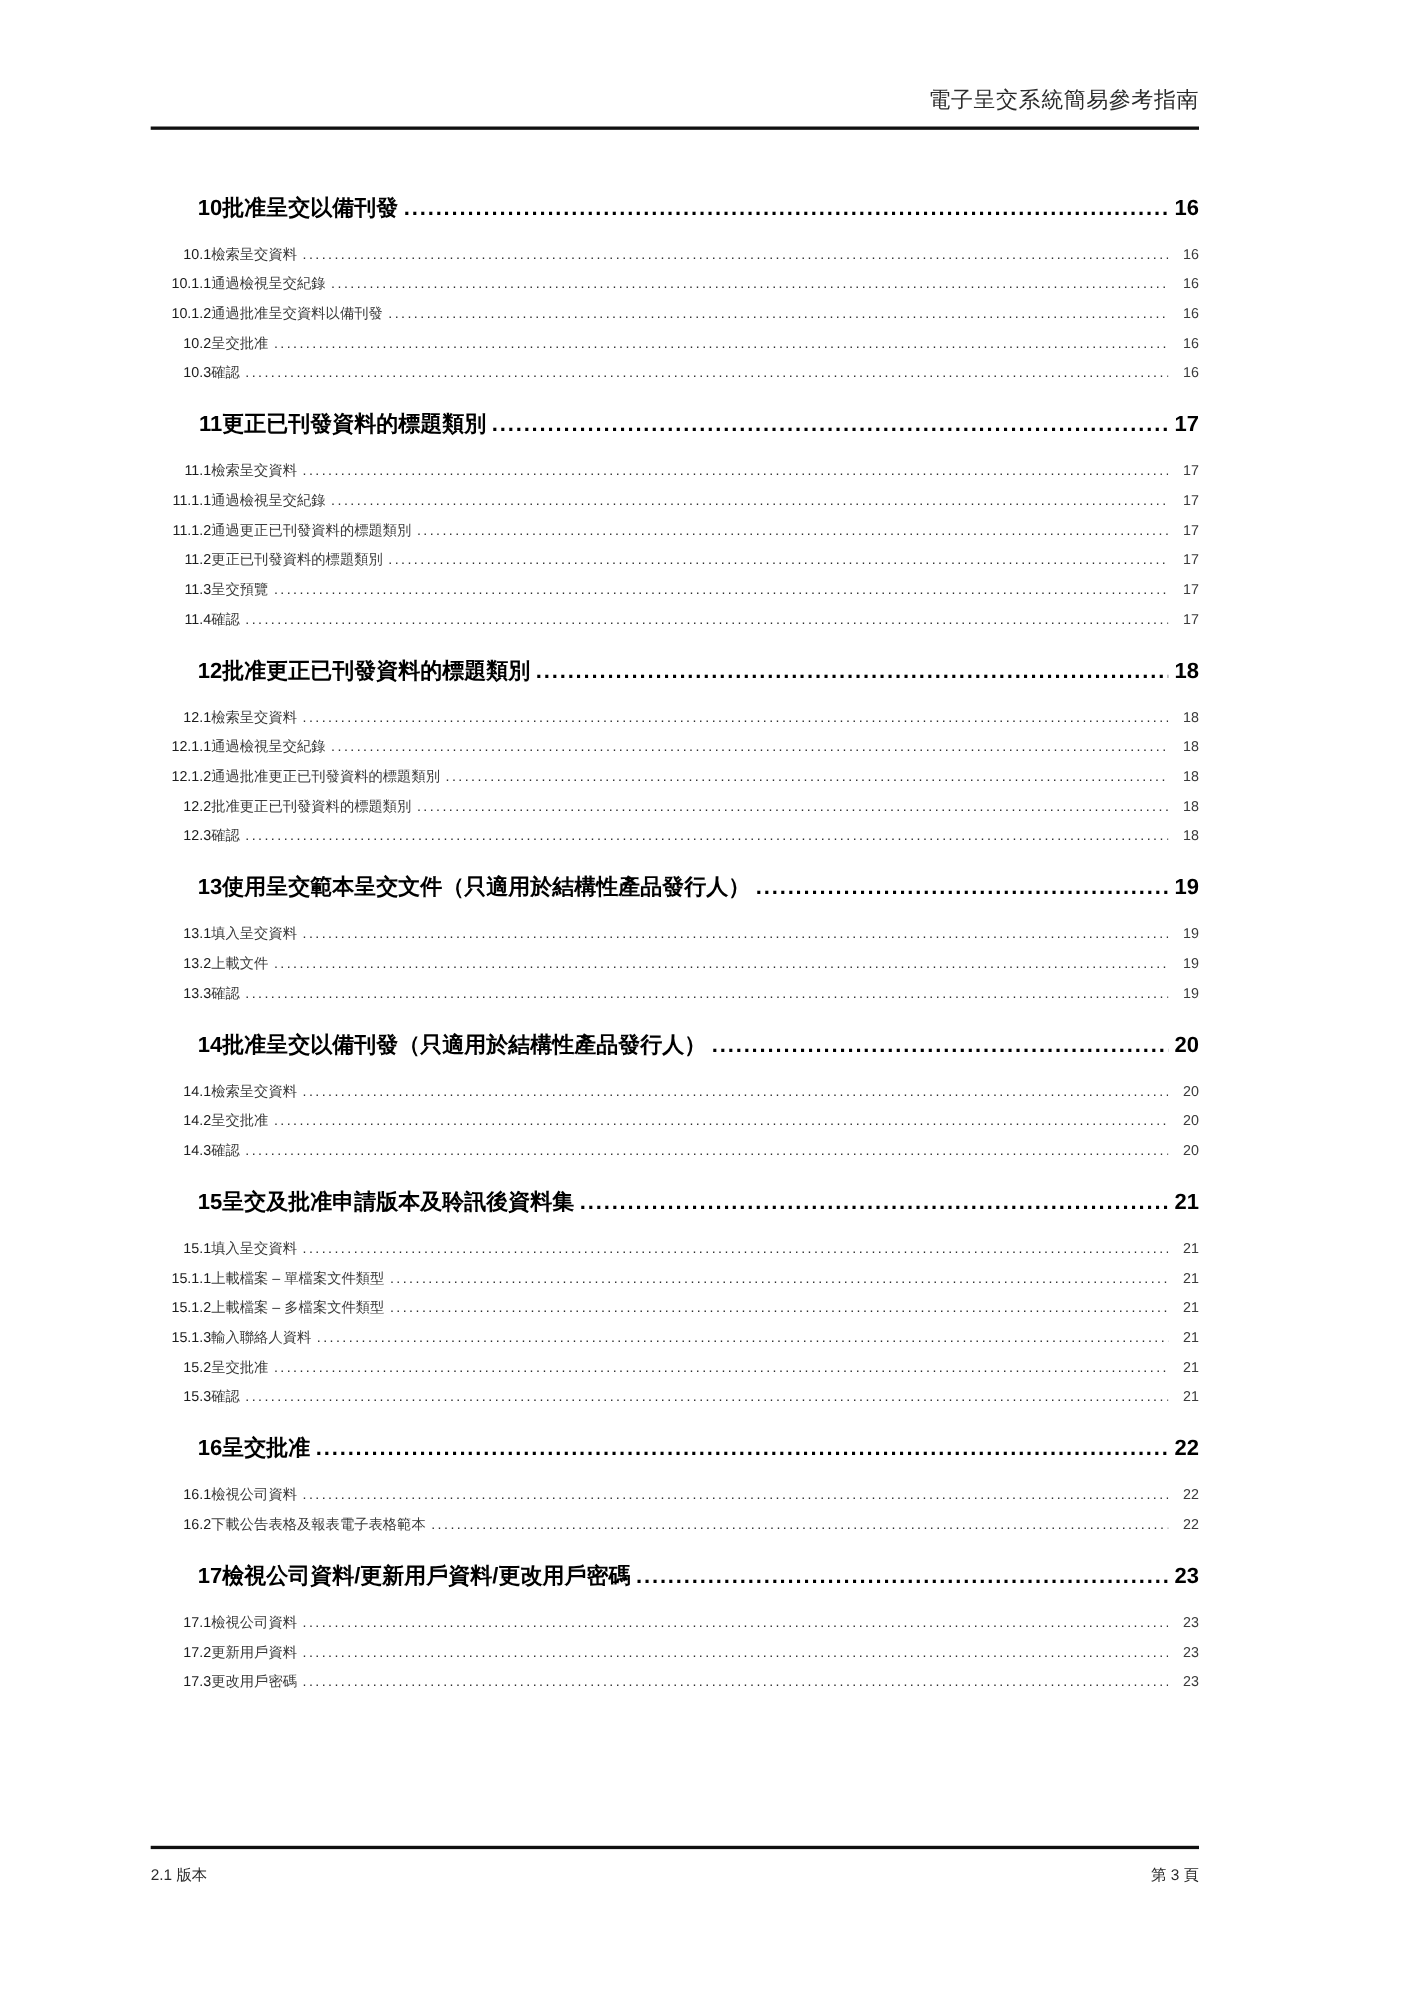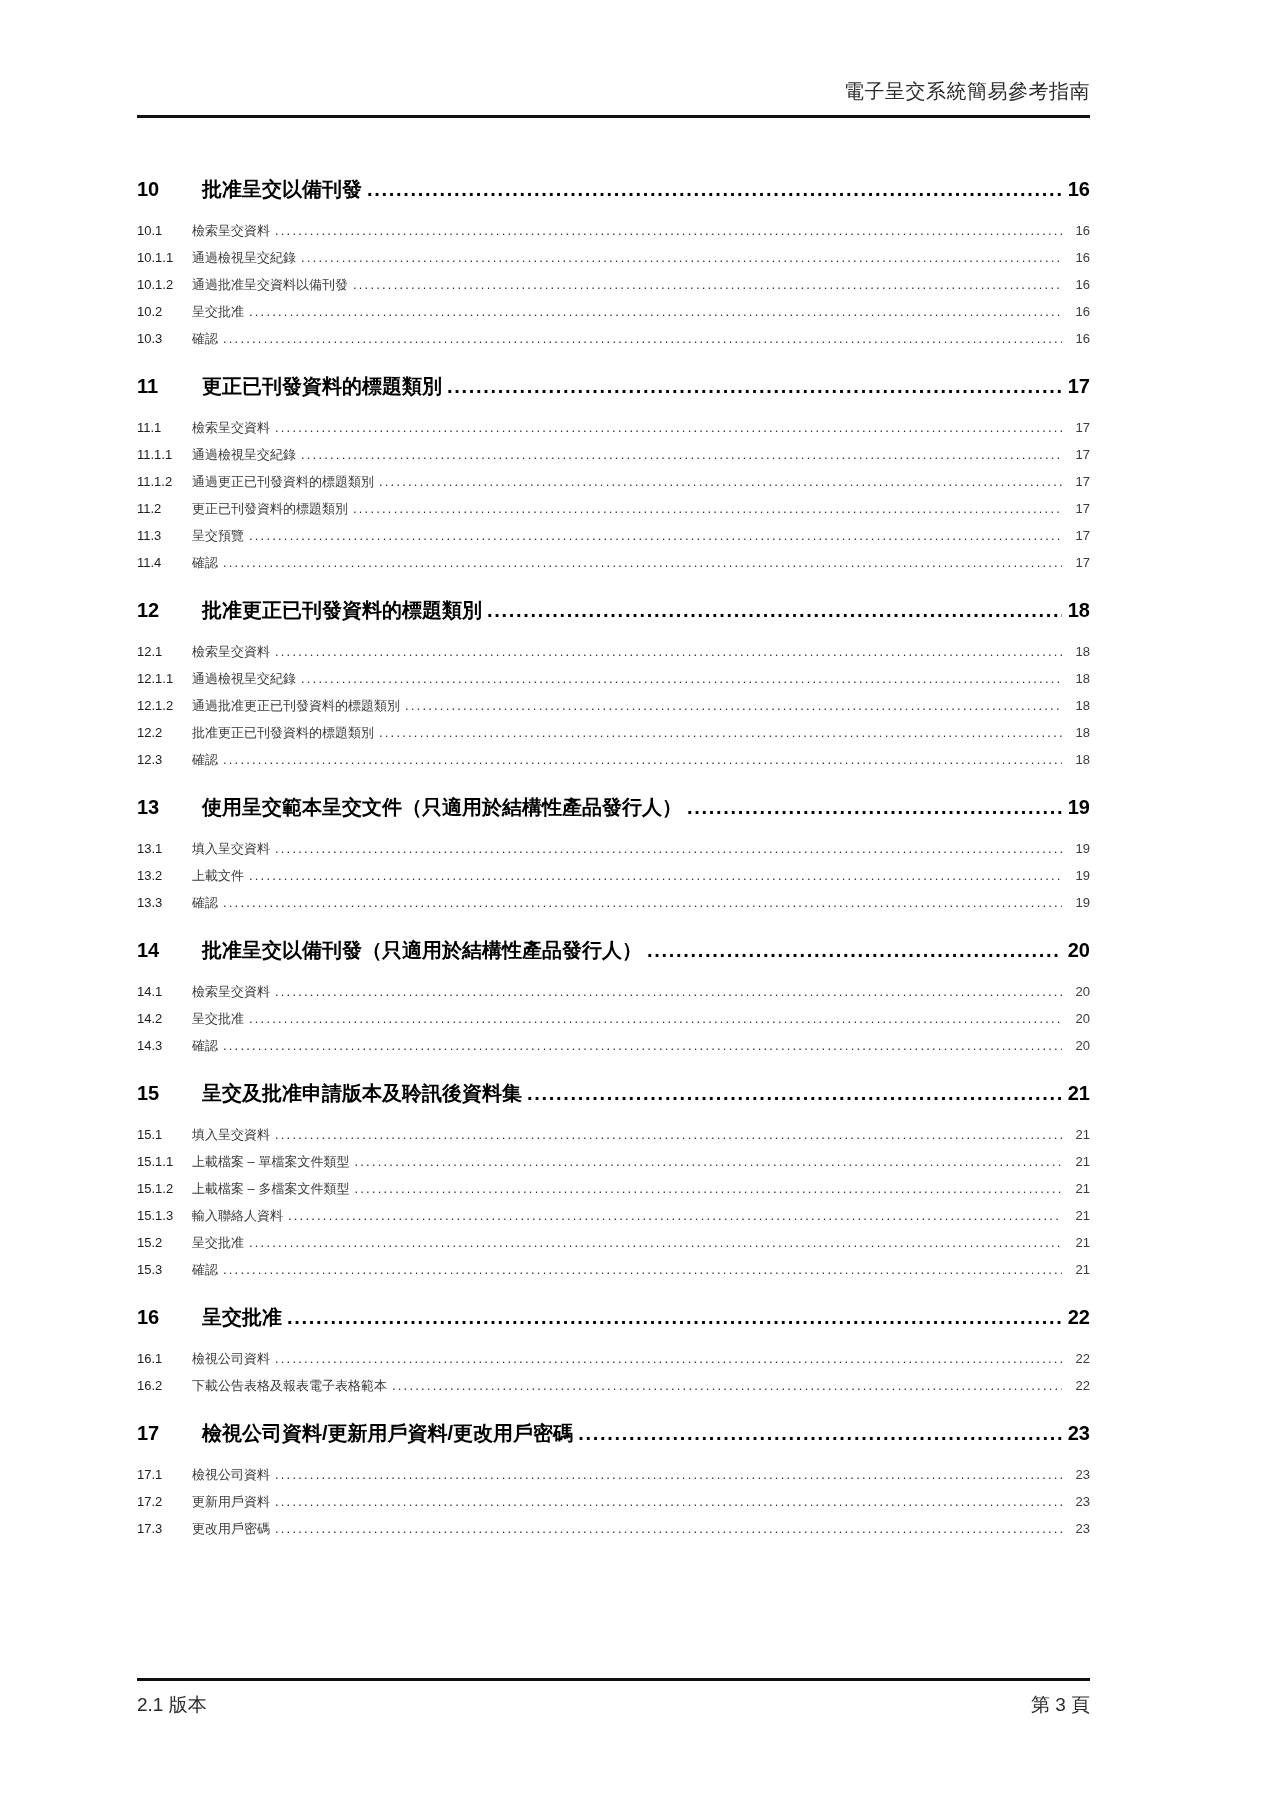--- a/index.html
+++ b/index.html
@@ -46,20 +46,21 @@
     line-height: 29px;
     font-weight: bold;
     color: #000;
     margin-top: 20px;
     margin-bottom: 13px;
   }
   .toc-num {
     flex: 0 0 55px;
     color: #1c1c1c;
     white-space: nowrap;
+    text-align: right;
   }
   .toc-row.h1 .toc-num { flex-basis: 65px; color: #000; }
   .toc-label { flex: 0 1 auto; white-space: nowrap; }
   .toc-leader {
     flex: 1 1 20px;
     overflow: hidden;
     white-space: nowrap;
     padding: 0 3px 0 5px;
     min-width: 12px;
   }
@@ -80,21 +81,21 @@
   .page-footer {
     position: absolute;
     left: 137px;
     right: 190px;
     top: 1667px;
   }
   .footer-row {
     display: flex;
     justify-content: space-between;
     margin-top: 10px;
-    font-size: 19px;
+    font-size: 14px;
     line-height: 27px;
     color: #2b2b2b;
   }
 </style>
 </head>
 <body>
 
 <div class="page">
 
   <header class="margins">

